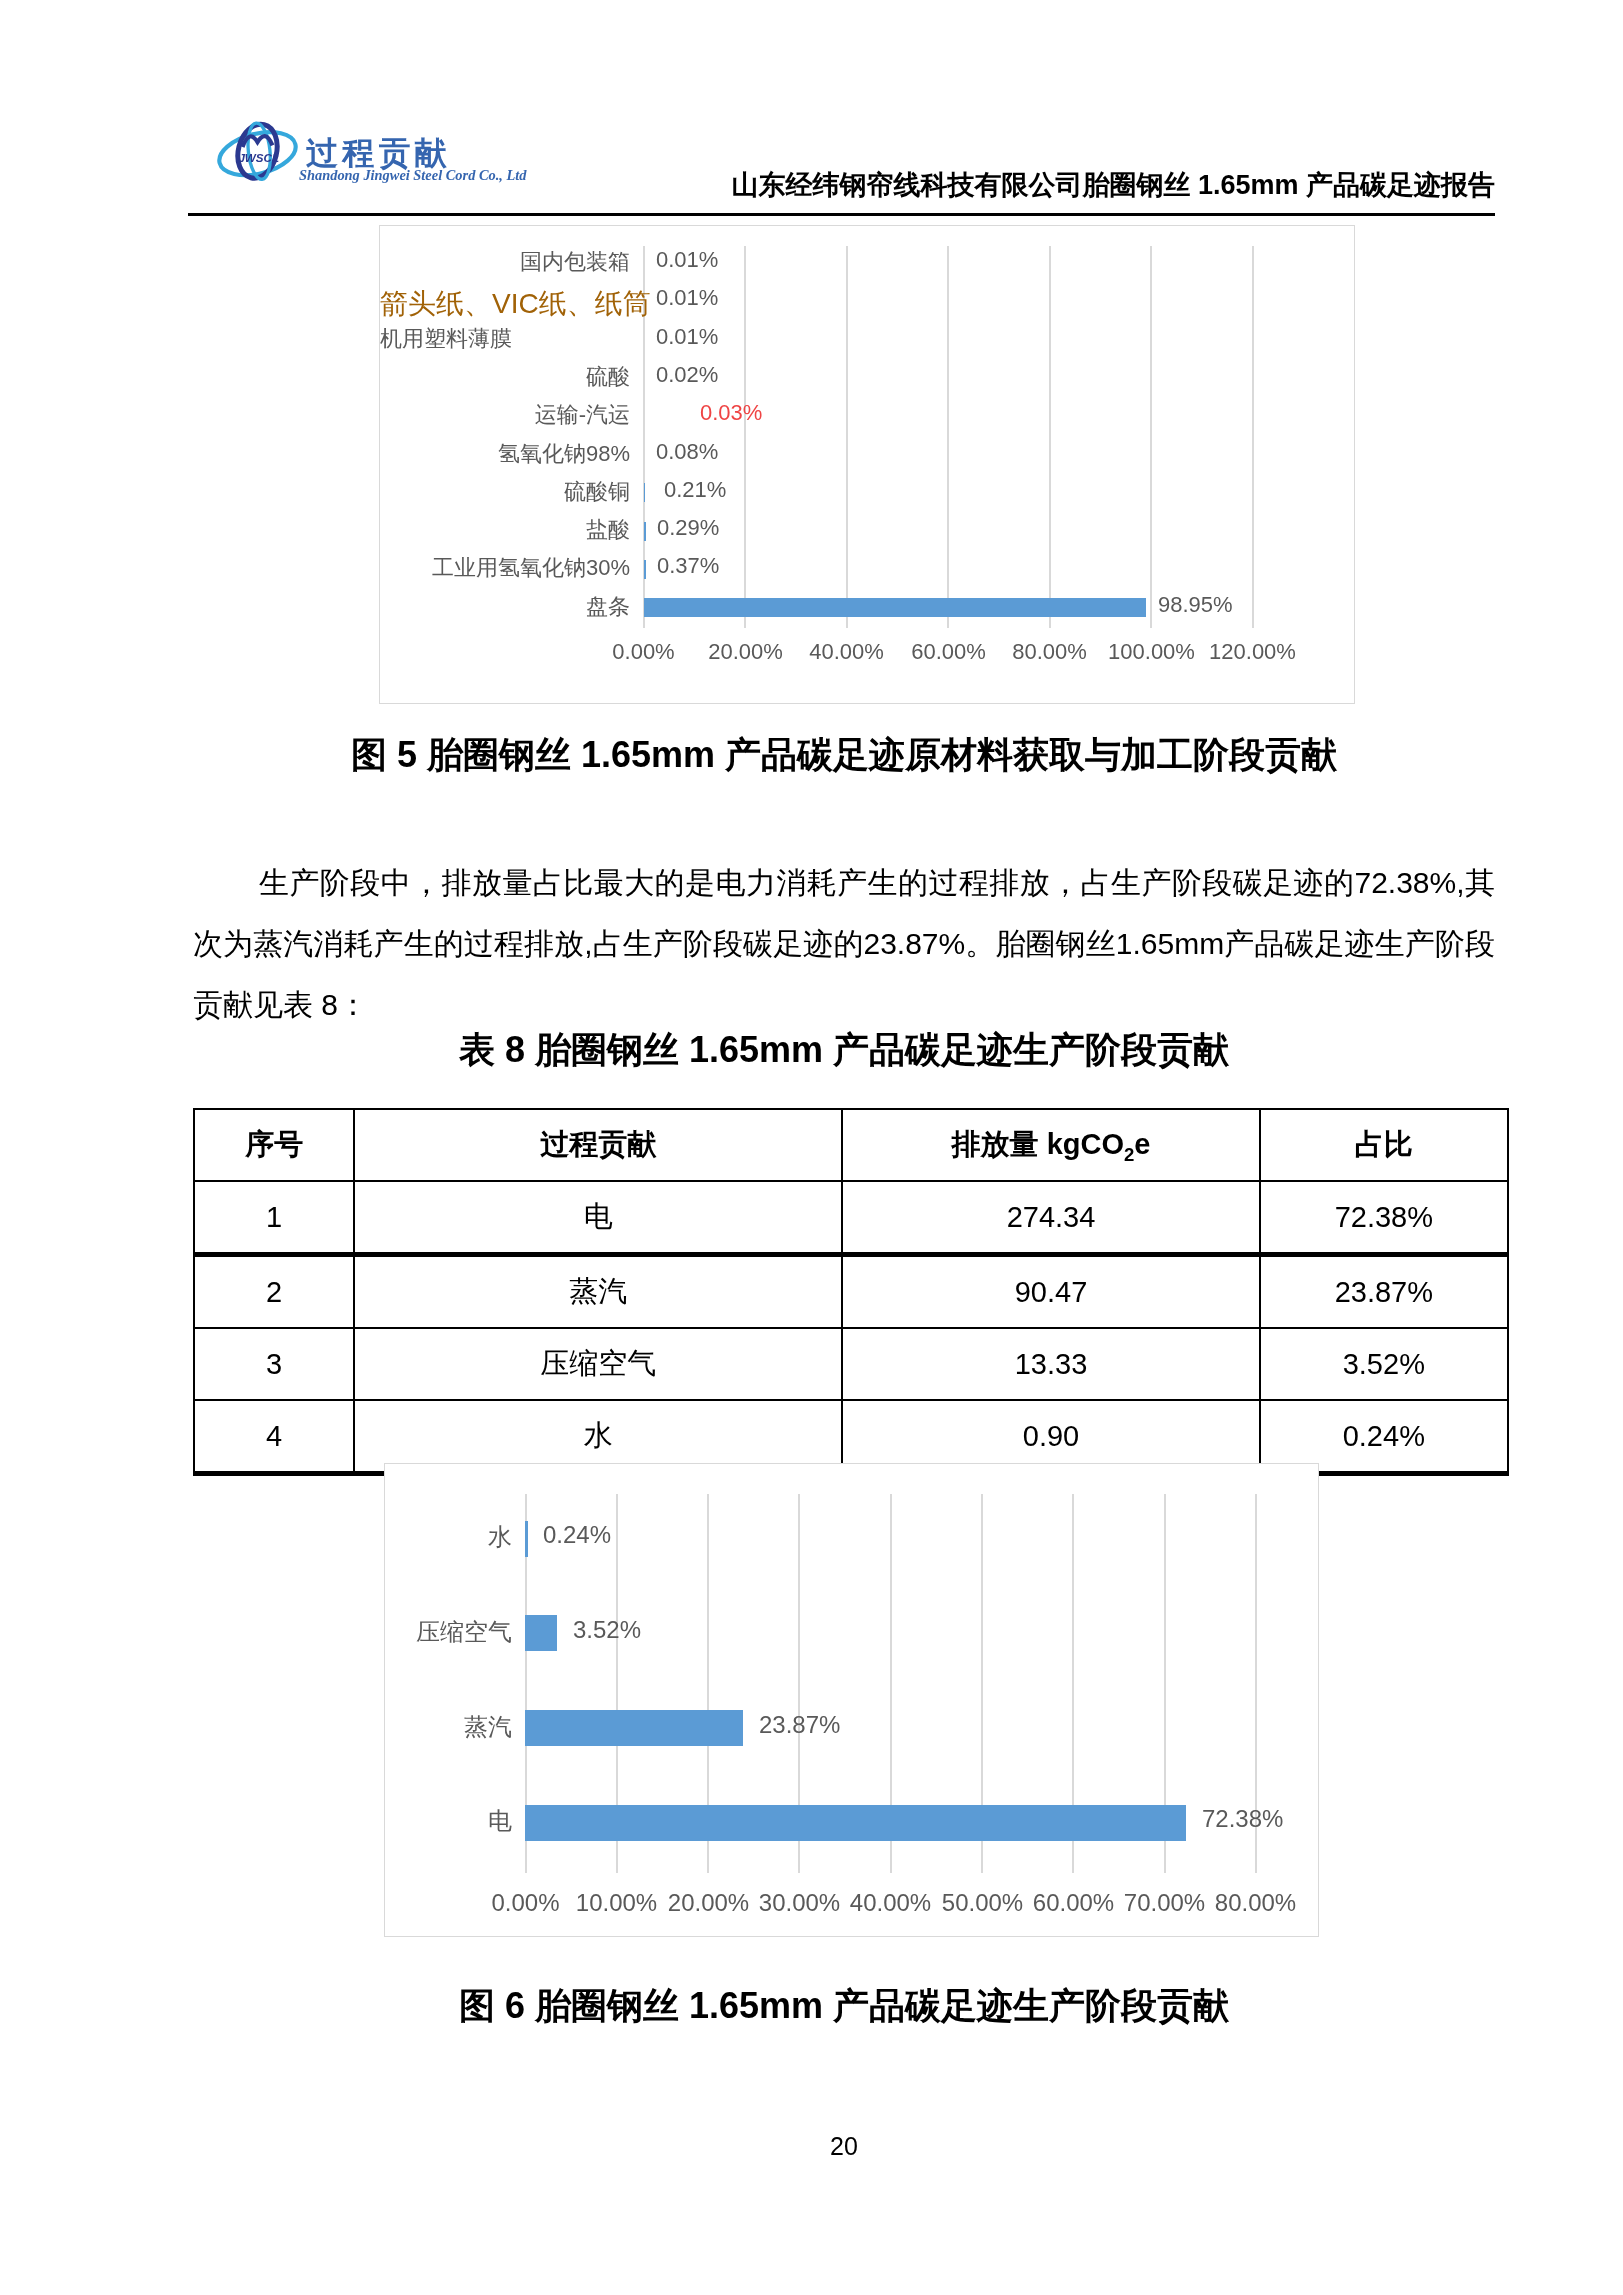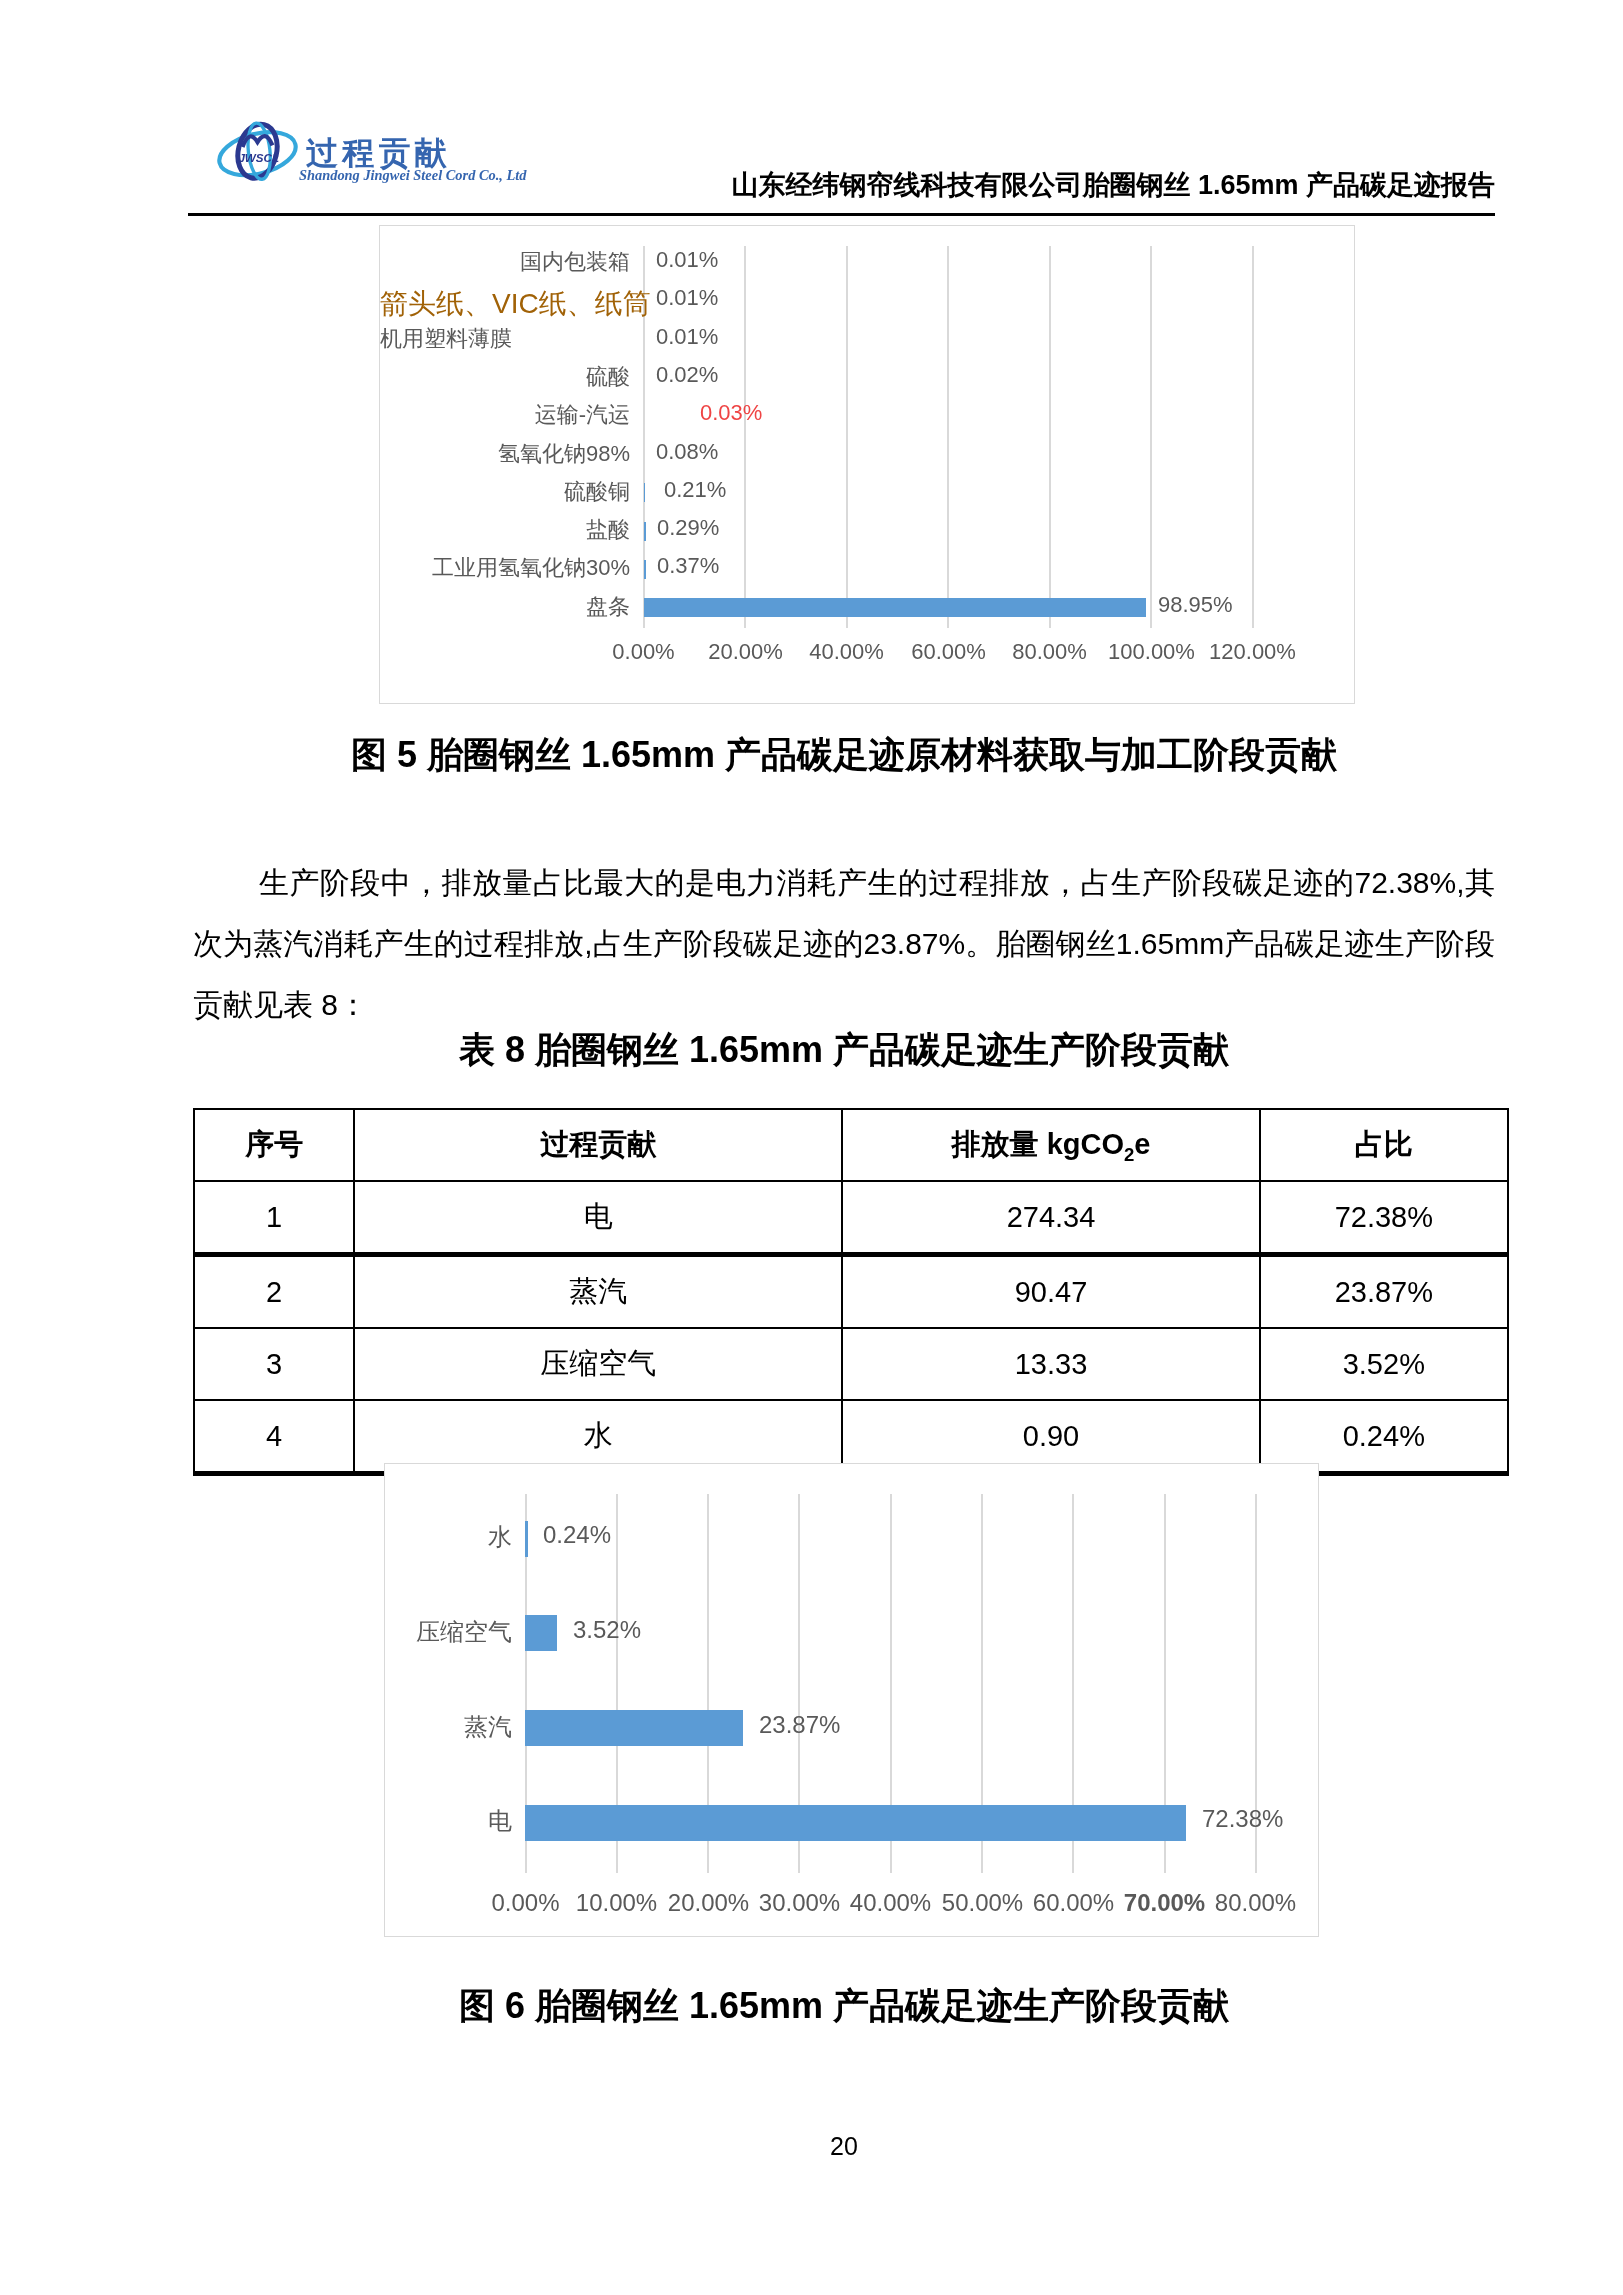--- a/index.html
+++ b/index.html
@@ -155,21 +155,21 @@
       <div style="left: 260px; top: 425px; width: 127px; text-align: center; font-size: 24px; color: rgb(89, 89, 89);">20.00%</div>
       <div style="left: 413px; top: 30px; width: 1.7px; height: 379px; background: rgb(217, 217, 217);"></div>
       <div style="left: 351px; top: 425px; width: 127px; text-align: center; font-size: 24px; color: rgb(89, 89, 89);">30.00%</div>
       <div style="left: 505px; top: 30px; width: 1.7px; height: 379px; background: rgb(217, 217, 217);"></div>
       <div style="left: 442px; top: 425px; width: 127px; text-align: center; font-size: 24px; color: rgb(89, 89, 89);">40.00%</div>
       <div style="left: 596px; top: 30px; width: 1.7px; height: 379px; background: rgb(217, 217, 217);"></div>
       <div style="left: 534px; top: 425px; width: 127px; text-align: center; font-size: 24px; color: rgb(89, 89, 89);">50.00%</div>
       <div style="left: 687px; top: 30px; width: 1.7px; height: 379px; background: rgb(217, 217, 217);"></div>
       <div style="left: 625px; top: 425px; width: 127px; text-align: center; font-size: 24px; color: rgb(89, 89, 89);">60.00%</div>
       <div style="left: 779px; top: 30px; width: 1.7px; height: 379px; background: rgb(217, 217, 217);"></div>
-      <div style="left: 716px; top: 425px; width: 127px; text-align: center; font-size: 24px; color: rgb(89, 89, 89); font-weight: bold;">70.00%</div>
+      <div style="left: 716px; top: 425px; width: 127px; text-align: center; font-size: 24px; color: rgb(89, 89, 89);">70.00%</div>
       <div style="left: 870px; top: 30px; width: 1.7px; height: 379px; background: rgb(217, 217, 217);"></div>
       <div style="left: 807px; top: 425px; width: 127px; text-align: center; font-size: 24px; color: rgb(89, 89, 89);">80.00%</div>
       <div style="left: 0px; top: 57px; width: 127px; text-align: right; font-size: 24px; color: rgb(89, 89, 89);">水</div>
       <div style="left: 140px; top: 57px; width: 2.5px; height: 36px; background: rgb(91, 155, 213);"></div>
       <div style="left: 158px; top: 57px; font-size: 24px; color: rgb(89, 89, 89);">0.24%</div>
       <div style="left: 0px; top: 152px; width: 127px; text-align: right; font-size: 24px; color: rgb(89, 89, 89);">压缩空气</div>
       <div style="left: 140px; top: 151px; width: 32px; height: 36px; background: rgb(91, 155, 213);"></div>
       <div style="left: 188px; top: 152px; font-size: 24px; color: rgb(89, 89, 89);">3.52%</div>
       <div style="left: 0px; top: 247px; width: 127px; text-align: right; font-size: 24px; color: rgb(89, 89, 89);">蒸汽</div>
       <div style="left: 140px; top: 246px; width: 218px; height: 36px; background: rgb(91, 155, 213);"></div>

